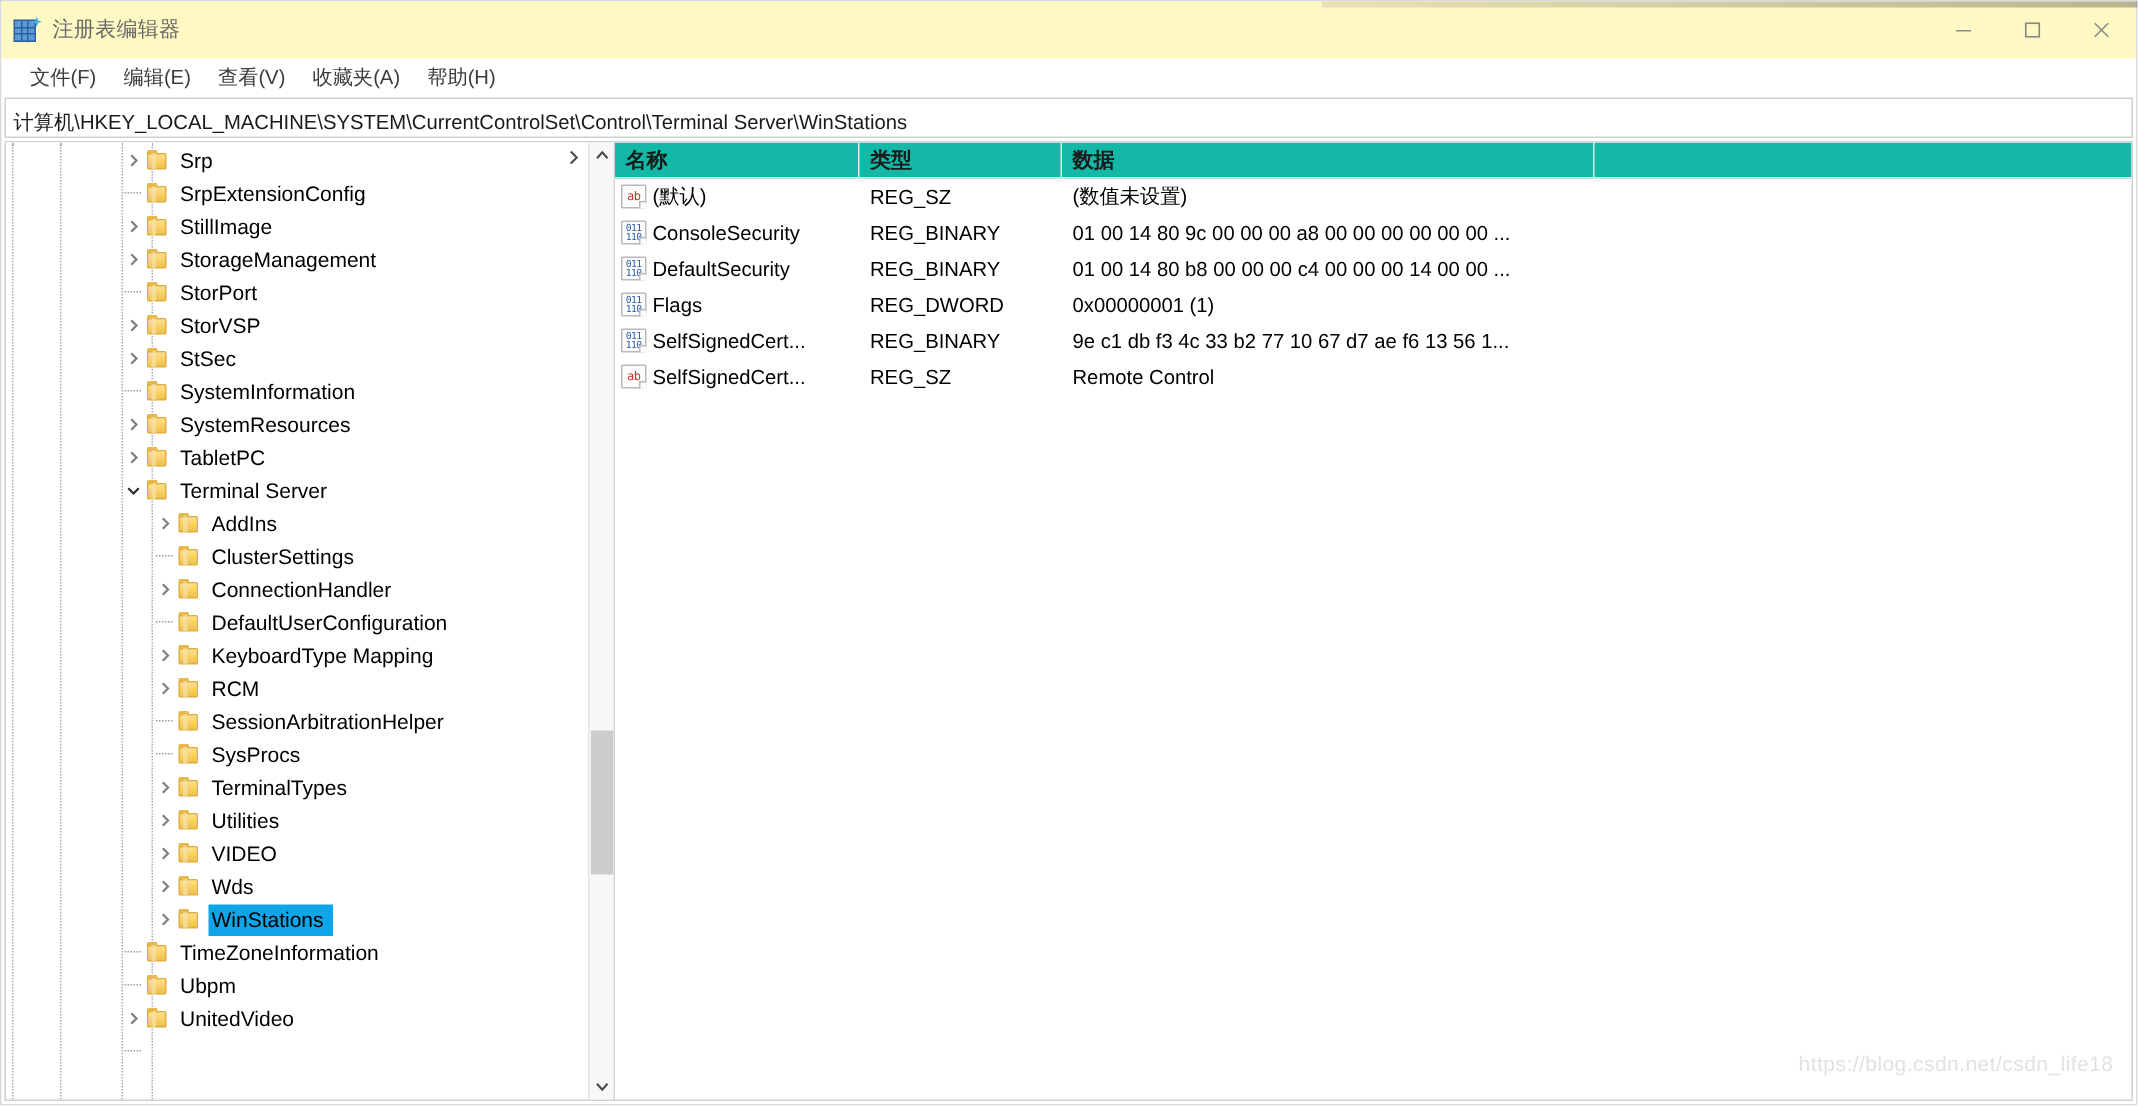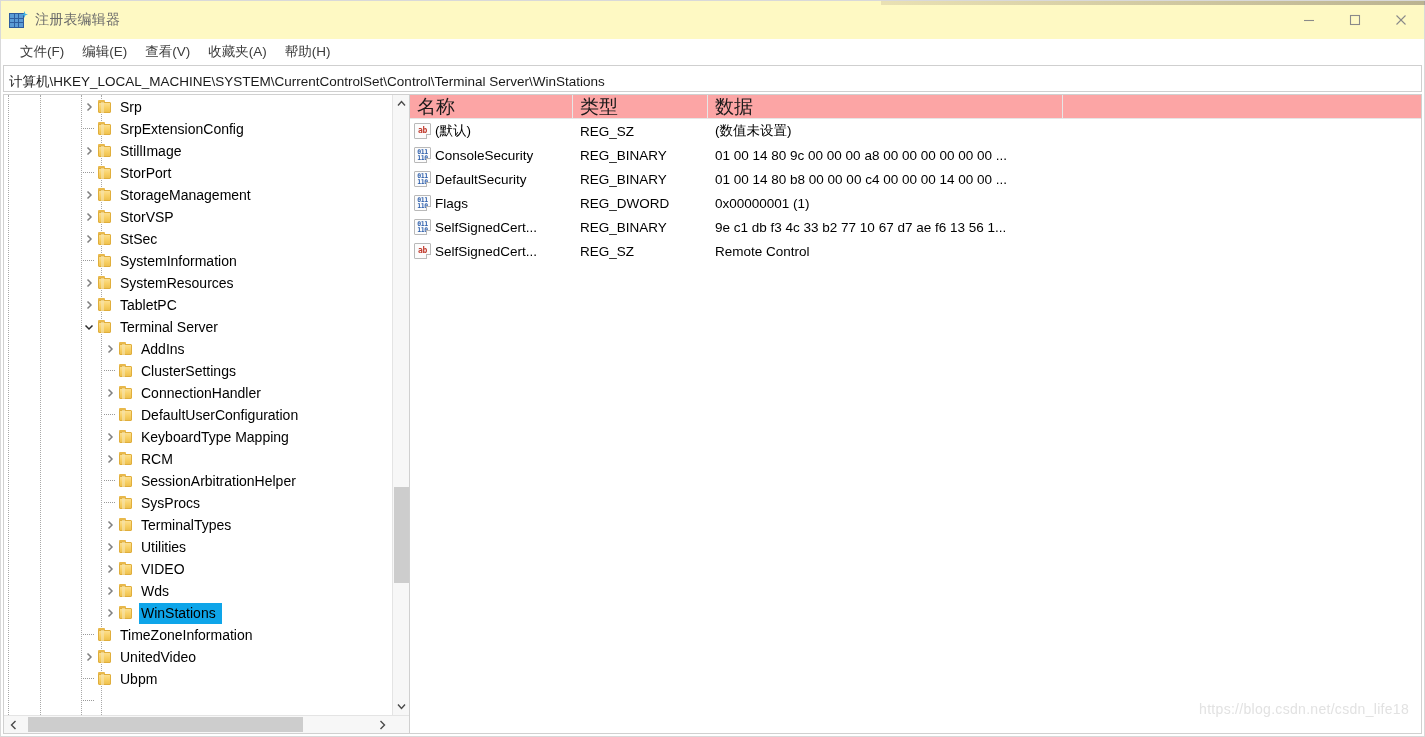--- a/index.html
+++ b/index.html
@@ -97,21 +97,21 @@
     border-top: 1px solid #d0d0d0;
   }
 
   
   .treepane {
     width: 407px; min-width: 407px;
     position: relative;
     background: #ffffff;
     border: 1px solid #d0d0d0;
     border-top: none;
-    display: flex; flex-direction: column;
+    display: flex; flex-direction: row;
     overflow: hidden;
   }
   .tree-clip {
     position: relative;
     flex: 1 1 auto;
     overflow: hidden;
   }
   .tree {
     position: absolute;
     left: 0; top: 0; right: 0;
@@ -214,23 +214,23 @@
     background: #ffffff;
     border: 1px solid #d0d0d0;
     border-top: none; border-left: none;
     position: relative;
     overflow: hidden;
     display: flex; flex-direction: column;
   }
   .lhead {
     height: 24px; min-height: 24px;
     display: flex;
-    background: #fca5a5;
+    background: #14b8a6;
     border-bottom: 1px solid #e6e6e6;
-    font-size: 19px; color: #1a1a1a;
+    font-size: 14px; color: #1a1a1a; font-weight: bold;
   }
   .lhead .hc {
     display: flex; align-items: center;
     padding-left: 7px;
     border-right: 1px solid #e6e6e6;
     height: 24px;
   }
   .hc.c1 { width: 163px; }
   .hc.c2 { width: 135px; }
   .hc.c3 { width: 355px; }
@@ -258,21 +258,21 @@
   .vicon .pg {
     position: absolute; right: -1px; bottom: -1px;
     width: 5px; height: 5px;
     background: #fcfcfc;
     border-left: 1px solid #b9b9b9;
     border-top: 1px solid #b9b9b9;
     transform: rotate(0deg);
   }
   .vicon .txt {
     font-family: "DejaVu Sans Mono", monospace;
-    font-size: 8px; font-weight: 700;
+    font-size: 8px; font-weight: 400;
     line-height: 1; letter-spacing: -.3px;
   }
   .vicon.str .txt { color: #c0392b; }
   .vicon.bin {
     display: flex; flex-direction: column;
     align-items: center; justify-content: center;
   }
   .vicon.bin .txt { color: #2a5caa; font-size: 6.5px; letter-spacing: -.4px; }
 
   
@@ -387,54 +387,54 @@
               </div>
               <div class="folder">
                 <div class="tab"></div>
                 <div class="bd"></div>
                 <div class="sd"></div>
               </div>
               <span class="tlabel">StillImage</span>
             </div>
             <div class="trow">
               <div style="flex: 0 0 76px;"></div>
+              <div class="chev">
+                <svg width="10" height="10" viewBox="0 0 10 10">
+                  <polyline fill="none" stroke-width="1.5" points="3.5,1.5 7,5 3.5,8.5" stroke="#808080"></polyline>
+                </svg>
+              </div>
+              <div class="folder">
+                <div class="tab"></div>
+                <div class="bd"></div>
+                <div class="sd"></div>
+              </div>
+              <span class="tlabel">StorageManagement</span>
+            </div>
+            <div class="trow">
+              <div style="flex: 0 0 76px;"></div>
               <div class="leafdash"></div>
               <div class="folder">
                 <div class="tab"></div>
                 <div class="bd"></div>
                 <div class="sd"></div>
               </div>
               <span class="tlabel">StorPort</span>
             </div>
             <div class="trow">
               <div style="flex: 0 0 76px;"></div>
               <div class="chev">
                 <svg width="10" height="10" viewBox="0 0 10 10">
                   <polyline fill="none" stroke-width="1.5" points="3.5,1.5 7,5 3.5,8.5" stroke="#808080"></polyline>
                 </svg>
               </div>
               <div class="folder">
                 <div class="tab"></div>
                 <div class="bd"></div>
                 <div class="sd"></div>
               </div>
-              <span class="tlabel">StorageManagement</span>
-            </div>
-            <div class="trow">
-              <div style="flex: 0 0 76px;"></div>
-              <div class="chev">
-                <svg width="10" height="10" viewBox="0 0 10 10">
-                  <polyline fill="none" stroke-width="1.5" points="3.5,1.5 7,5 3.5,8.5" stroke="#808080"></polyline>
-                </svg>
-              </div>
-              <div class="folder">
-                <div class="tab"></div>
-                <div class="bd"></div>
-                <div class="sd"></div>
-              </div>
               <span class="tlabel">StorVSP</span>
             </div>
             <div class="trow">
               <div style="flex: 0 0 76px;"></div>
               <div class="chev">
                 <svg width="10" height="10" viewBox="0 0 10 10">
                   <polyline fill="none" stroke-width="1.5" points="3.5,1.5 7,5 3.5,8.5" stroke="#808080"></polyline>
                 </svg>
               </div>
               <div class="folder">
@@ -667,41 +667,41 @@
               <div class="leafdash"></div>
               <div class="folder">
                 <div class="tab"></div>
                 <div class="bd"></div>
                 <div class="sd"></div>
               </div>
               <span class="tlabel">TimeZoneInformation</span>
             </div>
             <div class="trow">
               <div style="flex: 0 0 76px;"></div>
+              <div class="leafdash"></div>
+              <div class="folder">
+                <div class="tab"></div>
+                <div class="bd"></div>
+                <div class="sd"></div>
+              </div>
+              <span class="tlabel">Ubpm</span>
+            </div>
+            <div class="trow">
+              <div style="flex: 0 0 76px;"></div>
               <div class="chev">
                 <svg width="10" height="10" viewBox="0 0 10 10">
                   <polyline fill="none" stroke-width="1.5" points="3.5,1.5 7,5 3.5,8.5" stroke="#808080"></polyline>
                 </svg>
               </div>
               <div class="folder">
                 <div class="tab"></div>
                 <div class="bd"></div>
                 <div class="sd"></div>
               </div>
               <span class="tlabel">UnitedVideo</span>
-            </div>
-            <div class="trow">
-              <div style="flex: 0 0 76px;"></div>
-              <div class="leafdash"></div>
-              <div class="folder">
-                <div class="tab"></div>
-                <div class="bd"></div>
-                <div class="sd"></div>
-              </div>
-              <span class="tlabel">Ubpm</span>
             </div>
             <div class="trow">
               <div style="flex: 0 0 76px;"></div>
               <div class="leafdash"></div>
             </div>
           </div>
         <div class="vscroll">
           <div class="arrow up">
             <svg width="9" height="7" viewBox="0 0 9 7">
                 <polyline points="1,5.5 4.5,1.5 8,5.5" fill="none" stroke="#4a4a4a" stroke-width="1.4"></polyline>

